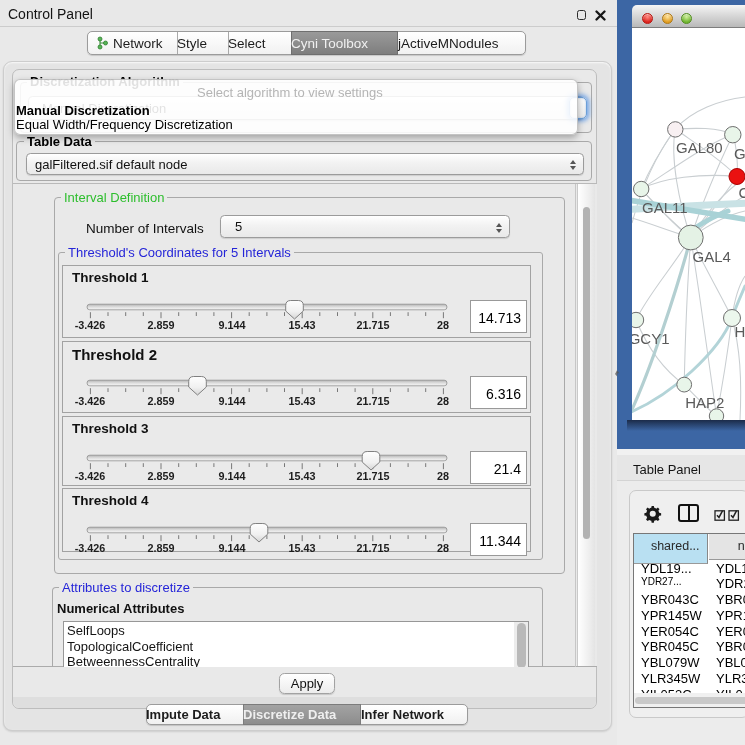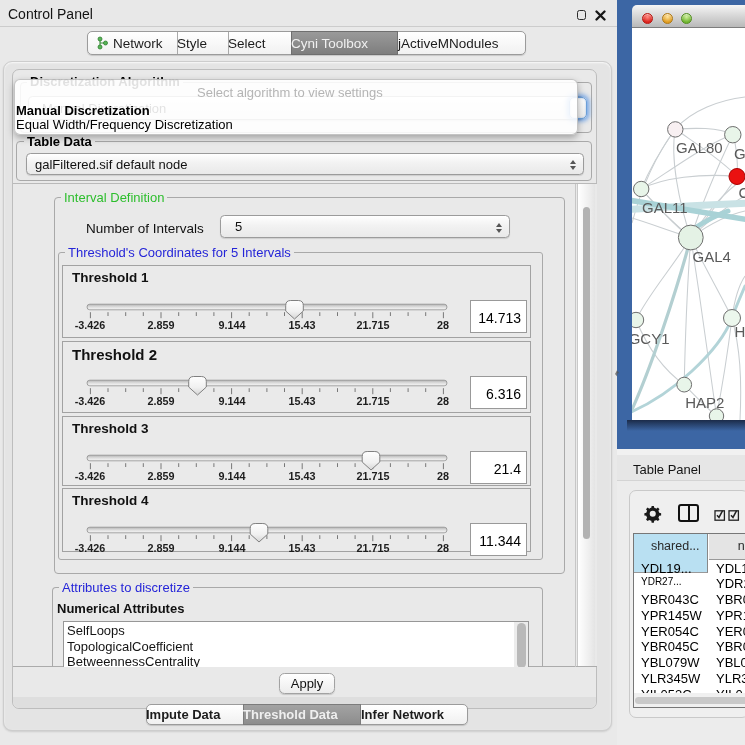--- a/index.html
+++ b/index.html
@@ -188,21 +188,21 @@
 <div class="abs" style="left:57px;top:601px;font-size:13px;font-weight:bold;color:#111;">Numerical Attributes</div>
 <div class="abs" style="left:63px;top:621px;width:466px;height:46px;background:#fff;border:1px solid #979797;border-bottom:none;overflow:hidden;font-size:13px;color:#141414;">
     <div style="padding:1px 0 0 3px;line-height:15.7px;">SelfLoops<br>TopologicalCoefficient<br>BetweennessCentrality</div>
     <div style="position:absolute;right:0;top:0;width:14px;height:46px;background:#ececec;"></div>
     <div style="position:absolute;right:2.5px;top:1px;width:9px;height:45px;border-radius:4.5px;background:#b9b9b9;"></div>
   </div>
 <div class="abs" style="left:279px;top:673px;width:56px;height:21px;border:1px solid #a2a2a2;border-radius:5.5px;background:linear-gradient(#ffffff,#ececec);box-shadow:0 1px 1px rgba(0,0,0,0.15);text-align:center;font-size:13px;color:#111;line-height:19px;">Apply</div>
 <div class="abs" style="left:146px;top:704px;width:322px;height:21px;border:1px solid #9b9b9b;border-radius:5px;background:linear-gradient(#ffffff,#f0f0f0);box-shadow:0 1px 1px rgba(0,0,0,0.15);"></div>
 <div class="abs" style="left:243px;top:704px;width:118px;height:21px;background:linear-gradient(#a3a3a3,#8d8d8d);border:1px solid #7c7c7c;"></div>
 <div class="tseg" style="left:146px;top:704px;width:97px;height:21px;font-weight:bold;font-size:13px;">Impute Data</div>
-<div class="tseg" style="left:243px;top:704px;width:118px;height:21px;color:#efefef;font-weight:bold;font-size:13px;">Threshold Data</div>
+<div class="tseg" style="left:243px;top:704px;width:118px;height:21px;color:#efefef;font-weight:bold;font-size:13px;">Discretize Data</div>
 <div class="tseg" style="left:361px;top:704px;width:107px;height:21px;font-weight:bold;font-size:13px;">Infer Network</div><div class="abs" style="left:14px;top:78.5px;width:564px;height:56px;background:rgba(255,255,255,0.88);
  border:1px solid rgba(150,150,150,0.55);border-radius:6px;box-shadow:0 3px 7px rgba(0,0,0,0.3);"></div>
 <div class="abs" style="left:197px;top:85px;font-size:13px;color:#b5b5b5;">Select algorithm to view settings</div>
 <div class="abs" style="left:16px;top:103px;font-size:13px;font-weight:bold;color:#000;">Manual Discretization</div>
 <div class="abs" style="left:16px;top:117px;font-size:13px;color:#000;">Equal Width/Frequency Discretization</div>
 <div class="abs" style="left:617px;top:0;width:128px;height:449px;background:#3c66a4;"></div>
 <div class="abs" style="left:627px;top:420px;width:118px;height:11px;background:linear-gradient(#1b2b49,#3c66a4);"></div>
 <div class="abs" style="left:632px;top:5px;width:113px;height:23px;border-radius:5px 0 0 0;background:linear-gradient(#f6f6f6,#dcdcdc 40%,#b9b9b9);border-bottom:1px solid #7d7d7d;"></div>
 <div class="abs" style="left:641.5px;top:13px;width:11px;height:11px;border-radius:50%;background:radial-gradient(circle at 50% 30%, #ff8d86, #dc231c 70%);border:0.5px solid #b5150f;box-shadow:inset 0 1px 1px rgba(255,255,255,0.6);"></div>
 <div class="abs" style="left:661.5px;top:13px;width:11px;height:11px;border-radius:50%;background:radial-gradient(circle at 50% 30%, #ffe5a0, #e09c1f 70%);border:0.5px solid #ad7714;box-shadow:inset 0 1px 1px rgba(255,255,255,0.6);"></div>
@@ -282,21 +282,21 @@
 <div class="abs" style="left:687.5px;top:506px;width:2px;height:14px;background:#111;"></div>
 <svg class="abs" style="left:713.5px;top:508.5px" width="12" height="12" viewBox="0 0 12 12">
 <rect x="1" y="1.8" width="9.4" height="9.4" fill="none" stroke="#222" stroke-width="1.3"></rect>
 <path d="M3 6.2 L5 8.4 L8.6 1.6" fill="none" stroke="#222" stroke-width="1.5"></path>
   </svg>
 <svg class="abs" style="left:727.5px;top:508.5px" width="12" height="12" viewBox="0 0 12 12">
 <rect x="1" y="1.8" width="9.4" height="9.4" fill="none" stroke="#222" stroke-width="1.3"></rect>
 <path d="M3 6.2 L5 8.4 L8.6 1.6" fill="none" stroke="#222" stroke-width="1.5"></path>
   </svg>
 <div class="abs" style="left:633px;top:532.5px;width:112px;height:175px;border:1.5px solid #777;border-right:none;background:#fff;overflow:hidden;"></div>
-<div class="abs" style="left:634px;top:534px;width:73.5px;height:39px;background:#b9e0f2;border-right:1.2px solid #888;border-bottom:1px solid #999;font-size:12.5px;color:#2a2a2a;text-align:center;line-height:25px;padding-left:10px;">shared...</div>
+<div class="abs" style="left:634px;top:534px;width:73.5px;height:30px;background:#b9e0f2;border-right:1.2px solid #888;border-bottom:1px solid #999;font-size:12.5px;color:#2a2a2a;text-align:center;line-height:25px;padding-left:10px;">shared...</div>
 <div class="abs" style="left:708.7px;top:534px;width:36.3px;height:25.5px;background:#e4e4e4;border-bottom:1px solid #999;font-size:12.5px;color:#2a2a2a;">
     <span style="position:absolute;left:29px;top:5px;">n</span>
   </div>
 <div class="abs" style="left:641px;top:560.7px;font-size:13px;color:#000;">YDL19...</div>
 <div class="abs" style="left:716px;top:560.7px;font-size:13px;color:#000;">YDL1</div>
 <div class="abs" style="left:641px;top:576.4px;font-size:10px;color:#000;">YDR27...</div>
 <div class="abs" style="left:716px;top:576.4px;font-size:13px;color:#000;">YDR2</div>
 <div class="abs" style="left:641px;top:592.2px;font-size:13px;color:#000;">YBR043C</div>
 <div class="abs" style="left:716px;top:592.2px;font-size:13px;color:#000;">YBR0</div>
 <div class="abs" style="left:641px;top:607.9px;font-size:13px;color:#000;">YPR145W</div>

